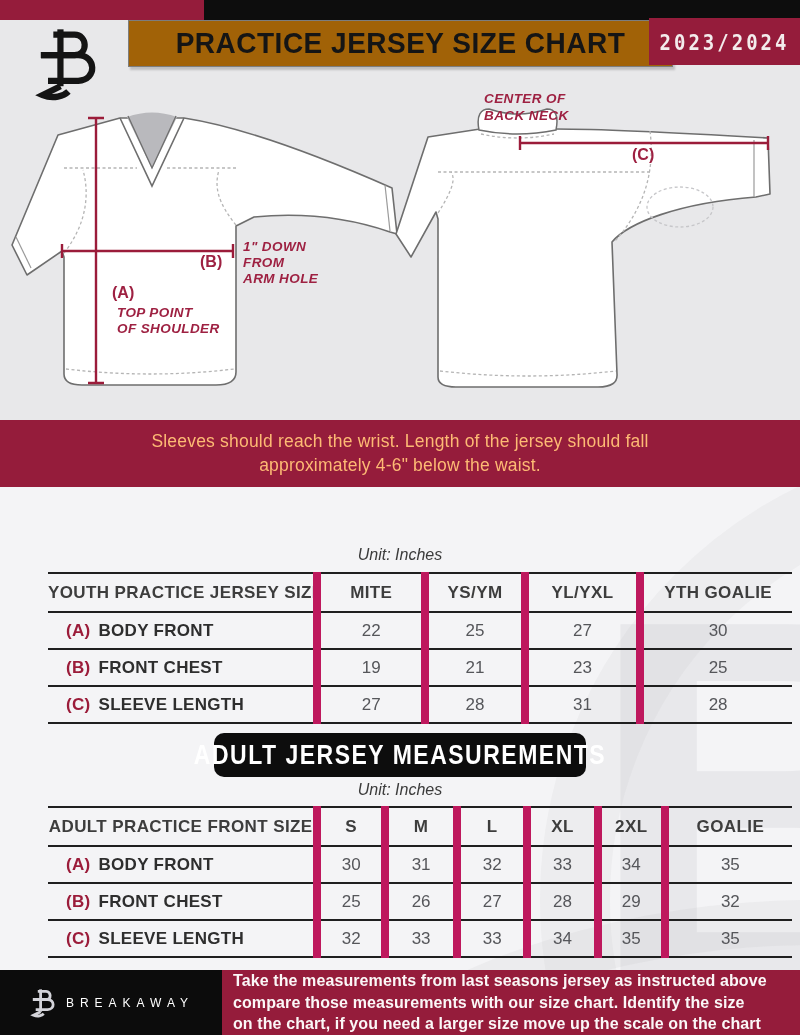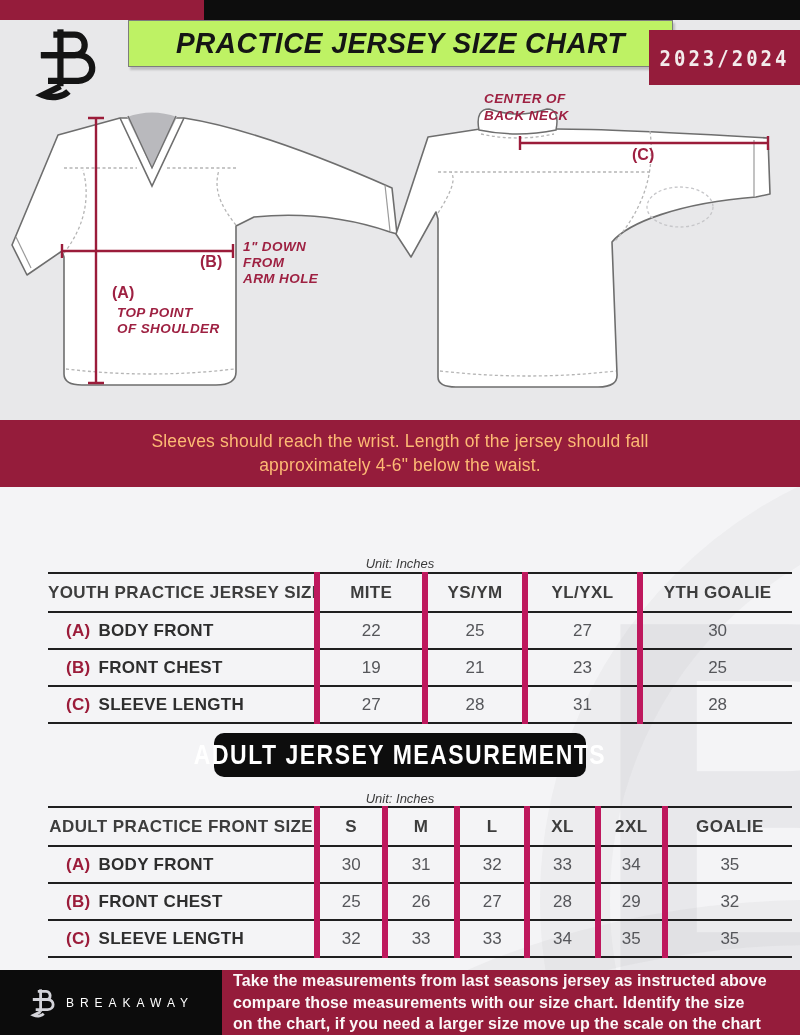--- a/index.html
+++ b/index.html
@@ -13,51 +13,51 @@
   .wm-b{left:585px;top:540px;font-size:530px;font-weight:700;color:rgba(130,130,140,0.10);
         line-height:1;user-select:none;}
   .swirl1{left:540px;top:440px;width:780px;height:780px;border:70px solid rgba(150,150,158,0.07);
           border-radius:50%;}
   .swirl2{left:120px;top:900px;width:1300px;height:950px;border:45px solid rgba(150,150,158,0.08);
           border-radius:50%;}
 
   
   .top-strip{left:0;top:0;width:800px;height:20px;background:#0d0d0d;}
   .top-strip-maroon{left:0;top:0;width:204px;height:20px;background:#951c3b;}
-  .title-box{left:128px;top:20px;width:545px;height:47px;background:#bef264;
+  .title-box{left:128px;top:20px;width:545px;height:47px;background:#a16207;
              border:1.5px solid #7d7d7d;box-shadow:2px 3px 2px rgba(0,0,0,0.18);
-             display:flex;align-items:center;justify-content:center;box-sizing:border-box;font-style:italic;}
+             display:flex;align-items:center;justify-content:center;box-sizing:border-box;}
   .title-text{font-size:28px;font-weight:700;color:#151515;letter-spacing:0.5px;transform:scaleY(1.05);}
-  .year-box{left:649px;top:18px;width:151px;height:55px;background:#951c3b;
-            display:flex;align-items:center;justify-content:center;margin-top:12px;}
+  .year-box{left:649px;top:18px;width:151px;height:47px;background:#951c3b;
+            display:flex;align-items:center;justify-content:center;}
   .year-text{font-family:"DejaVu Sans Mono", monospace;font-size:19px;font-weight:700;
              color:#f3ecec;letter-spacing:3px;transform:scaleY(1.1);}
 
   
   .mlabel{color:#9e2142;font-weight:700;font-size:16px;}
   .mnote{color:#9e2142;font-style:italic;font-weight:600;font-size:13.5px;line-height:16px;
          letter-spacing:0.4px;}
 
   
   .notice{left:0;top:420px;width:800px;height:67px;background:#951c3b;color:#fdba74;
           display:flex;flex-direction:column;align-items:center;justify-content:center;}
   .notice div{font-size:17.5px;line-height:23.5px;letter-spacing:0.2px;}
 
   
   .sec-box{width:372px;height:44px;background:#0d0d0d;border-radius:10px;
            display:flex;align-items:center;justify-content:center;}
   .sec-text{color:#fff;font-weight:700;font-size:23px;letter-spacing:1.5px;transform:scaleY(1.18);
             white-space:nowrap;}
-  .unit{font-style:italic;font-size:13px;color:#3b3b3b;font-weight:500;text-align:center;
-        width:200px;margin-top:10px;}
+  .unit{font-style:italic;font-size:16px;color:#3b3b3b;font-weight:500;text-align:center;
+        width:200px;}
 
   
   .tbl-wrap{left:48px;width:744px;}
   table.size-table{width:100%;border-collapse:collapse;table-layout:fixed;background:transparent;}
-  .size-table th,.size-table td{border-left:6px solid #be185d;text-align:center;
+  .size-table th,.size-table td{border-left:8px solid #be185d;text-align:center;
       font-size:17px;padding:0;height:35px;overflow:hidden;white-space:nowrap;}
   .size-table th:first-child,.size-table td:first-child{border-left:none;}
   .size-table thead th{border-top:2.5px solid #1f1f1f;border-bottom:2.5px solid #1f1f1f;
       height:37px;font-weight:700;color:#3d3d3d;letter-spacing:0.4px;}
   .size-table tbody td{border-bottom:2.5px solid #1f1f1f;color:#55565a;margin-top:16px;}
   .size-table td.lbl{text-align:left;padding-left:18px;color:#2e2e2e;font-weight:700;
       letter-spacing:0.3px;}
   .size-table td.lbl .tag{color:#9b1c3a;font-weight:700;margin-right:8px;}
 
   

